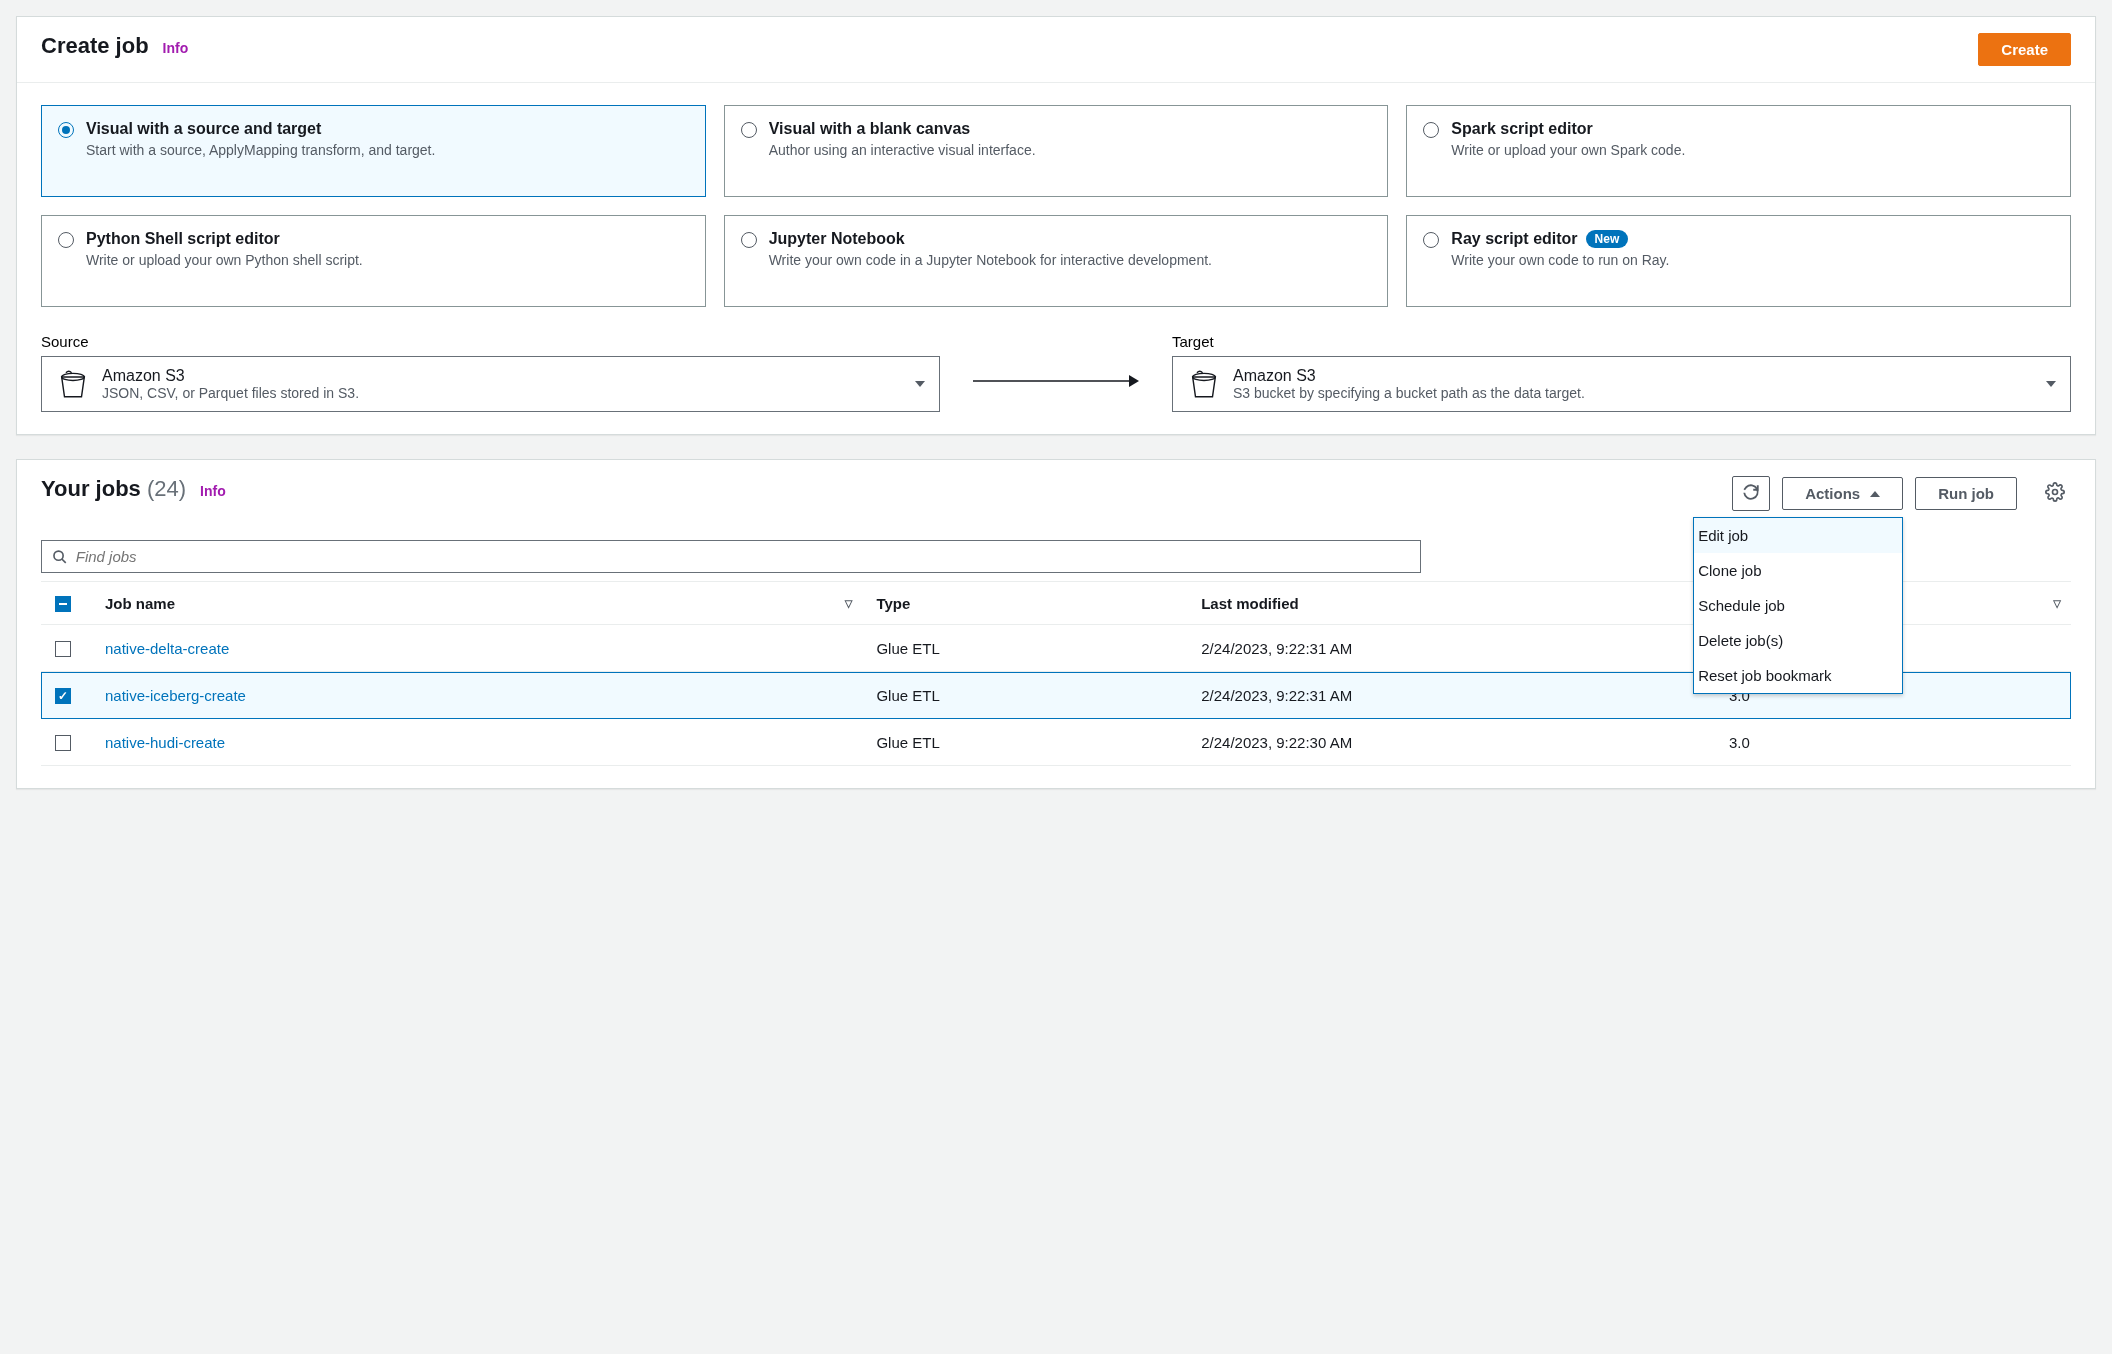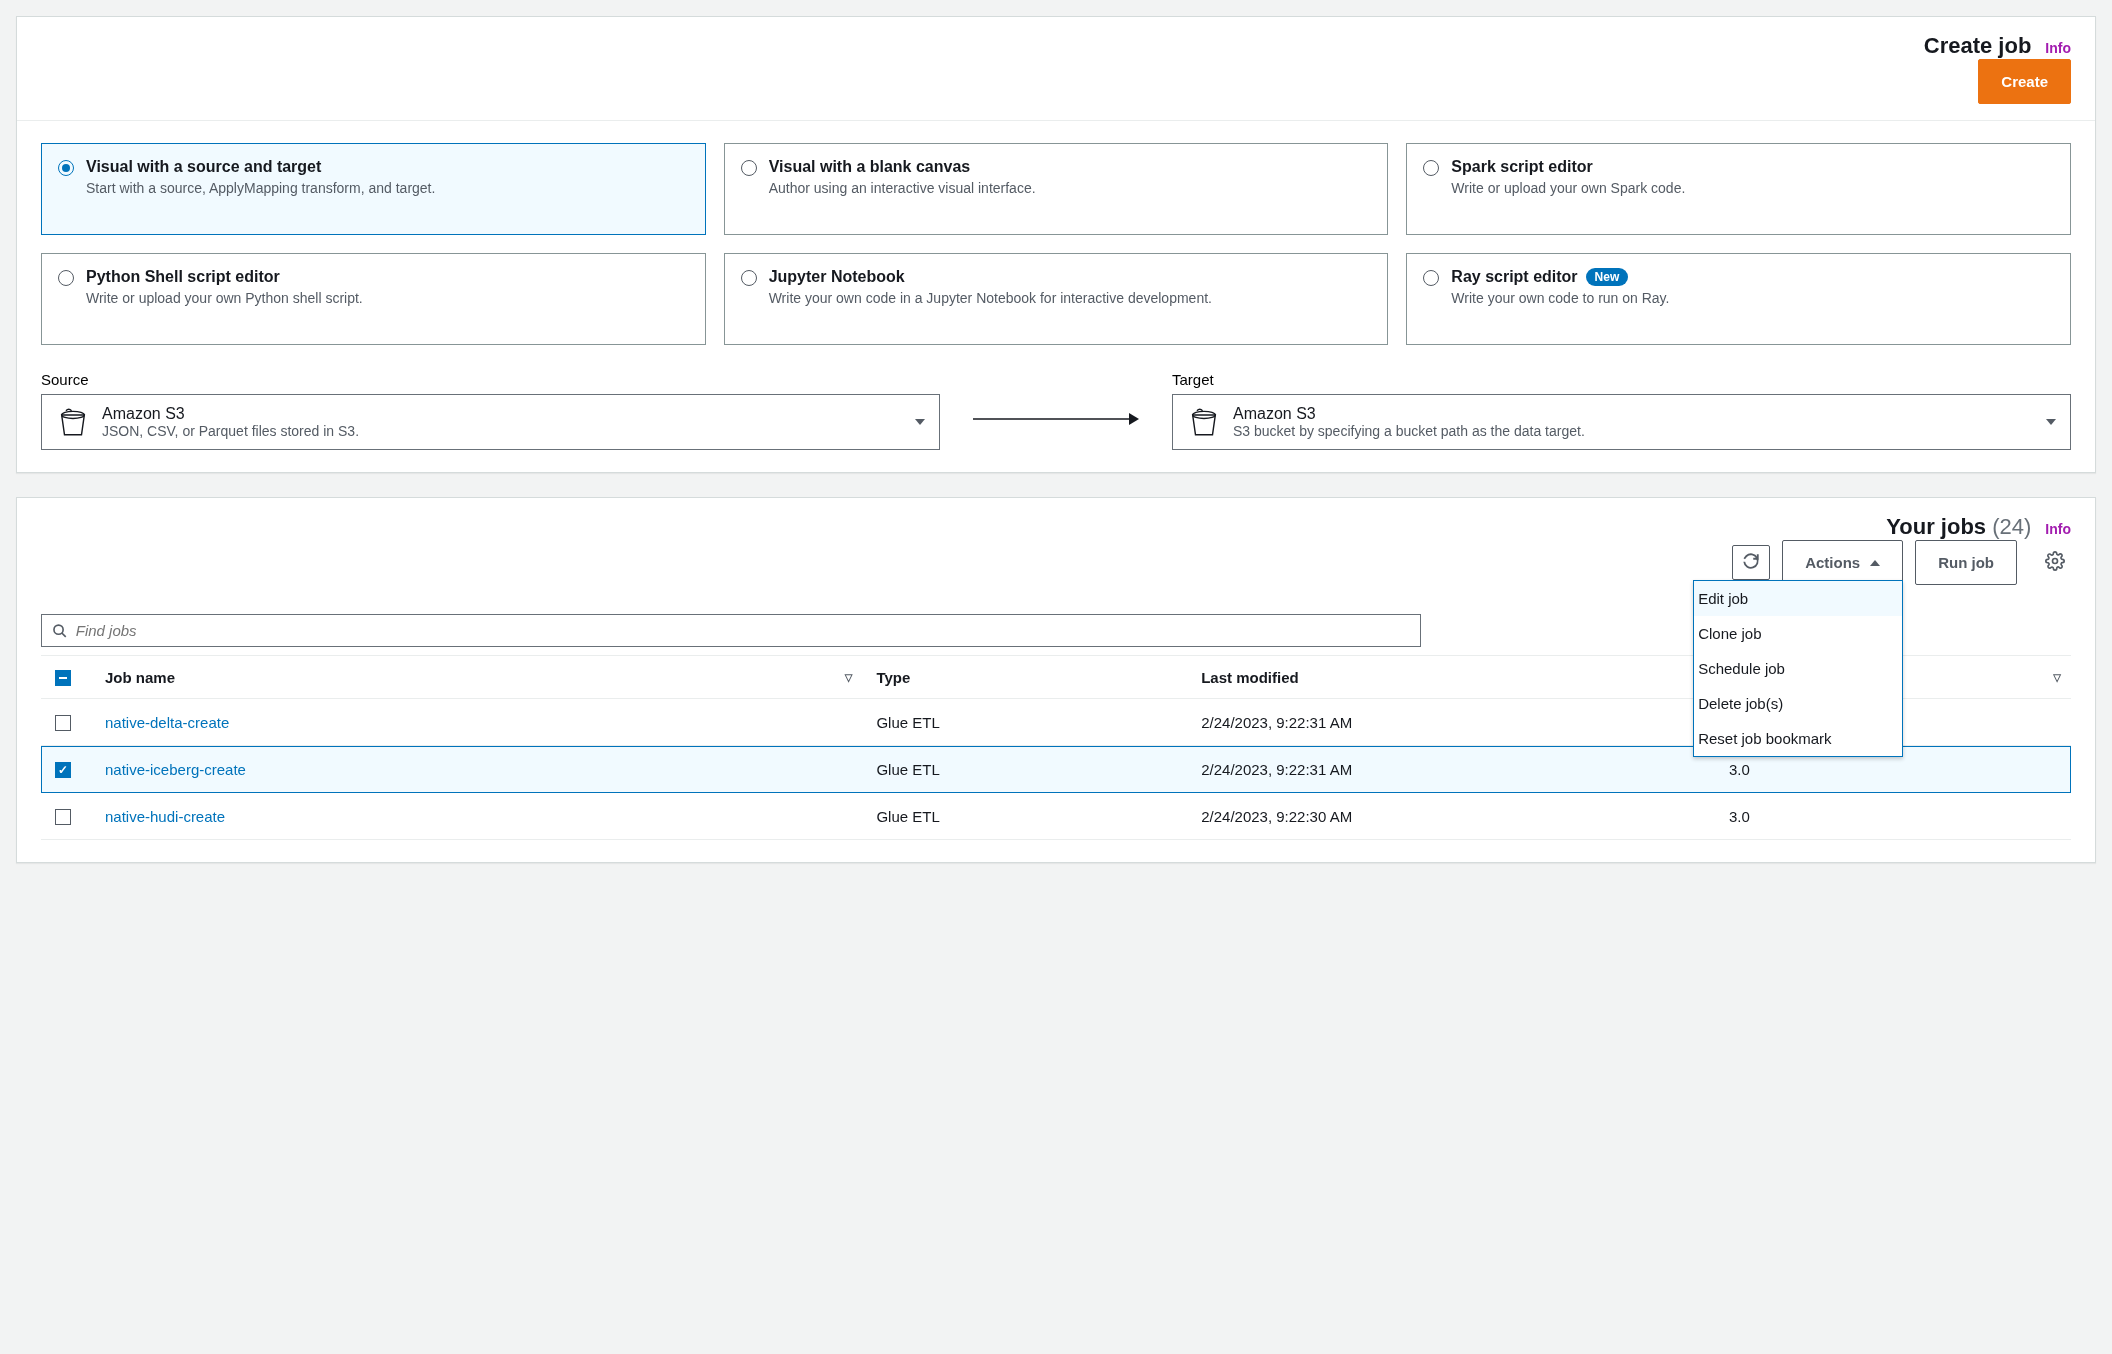--- a/index.html
+++ b/index.html
@@ -1,25 +1,25 @@
 <!DOCTYPE html>
 <html><head>
 <meta charset="utf-8">
 <style>
   * { box-sizing: border-box; margin: 0; padding: 0; font-family: "Amazon Ember", "Helvetica Neue", Arial, sans-serif; }
   body { background: #f2f3f3; padding: 16px; color: #16191f; font-size: 14px; }
 
   .panel { background: #fff; border: 1px solid #d5dbdb; box-shadow: 0 1px 1px rgba(0,0,0,0.05); margin-bottom: 24px; }
-  .panel-header { display: flex; align-items: flex-end; justify-content: space-between; padding: 16px 24px; border-bottom: 1px solid #eaeded; flex-direction: column; }
+  .panel-header { display: flex; align-items: flex-start; justify-content: space-between; padding: 16px 24px; border-bottom: 1px solid #eaeded; }
   .panel-title-wrap { display: flex; align-items: baseline; gap: 14px; }
   .panel-title { font-size: 22px; font-weight: 700; color: #16191f; }
   .panel-title .count { color: #687078; font-weight: 400; }
   .info-link { color: #a21caf; font-size: 14px; font-weight: 700; cursor: pointer; }
 
-  .btn { border-radius: 2px; font-weight: 700; font-size: 15px; padding: 13px 22px; cursor: pointer; border: 1px solid #545b64; background: #fff; color: #545b64; }
+  .btn { border-radius: 2px; font-weight: 700; font-size: 15px; padding: 7px 22px; cursor: pointer; border: 1px solid #545b64; background: #fff; color: #545b64; }
   .btn-primary { background: #ec7211; border: 1px solid #ec7211; color: #fff; }
   .btn-icon { padding: 6px 9px; }
 
   .panel-body { padding: 22px 24px; }
 
   .option-grid { display: grid; grid-template-columns: repeat(3, 1fr); gap: 18px; margin-bottom: 26px; }
   .option-card { border: 1px solid #879596; padding: 14px 16px; display: flex; gap: 12px; cursor: pointer; background: #fff; min-height: 92px; }
   .option-card.selected { border: 1px solid #0073bb; background: #f1faff; }
   .option-radio { width: 16px; height: 16px; border-radius: 50%; border: 1.5px solid #545b64; flex-shrink: 0; margin-top: 2px; display:flex; align-items:center; justify-content:center; }
   .option-card.selected .option-radio { border-color: #0073bb; }

